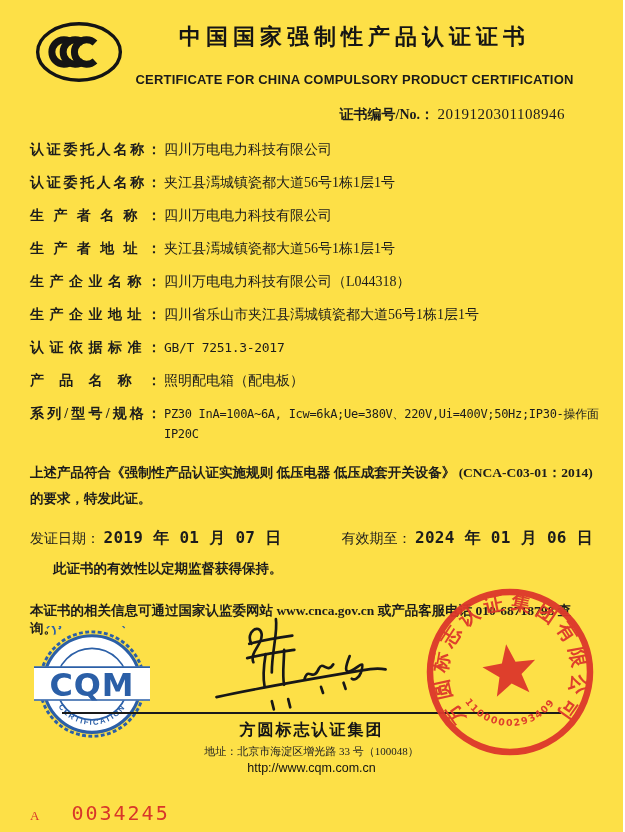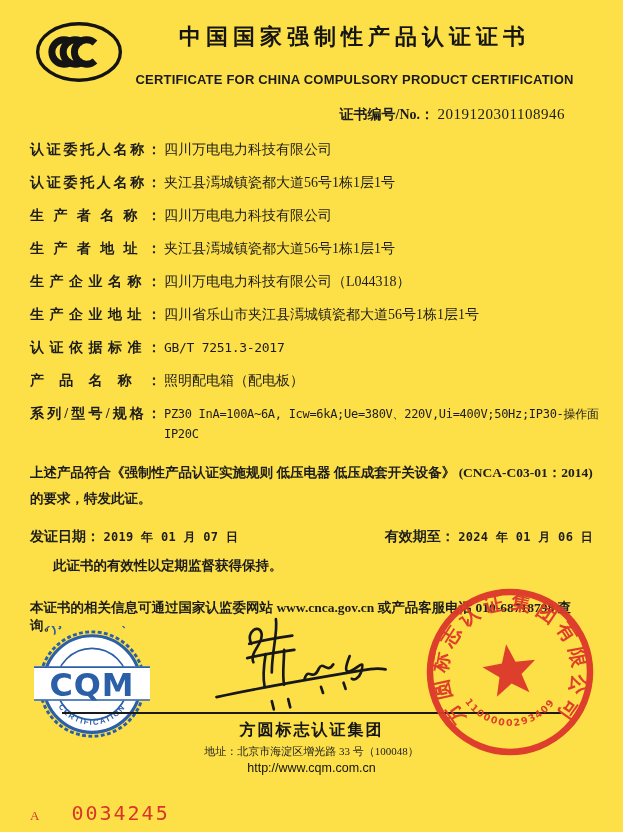--- a/index.html
+++ b/index.html
@@ -24,22 +24,22 @@
   .flabel { width:131px; flex:0 0 131px; font-size:14px; font-weight:bold;
             text-align:justify; text-align-last:justify; line-height:20px; }
   .fvalue { flex:1; font-size:14px; line-height:20px; padding-left:3px; }
   .mono { font-family:"DejaVu Sans Mono", monospace; font-size:12px; letter-spacing:-0.3px; }
   .nowrap { white-space:nowrap; }
   .v2 { }
 
   .compliance { margin-top:16px; font-size:13.5px; font-weight:600; line-height:26px; }
 
   .dates { display:flex; justify-content:space-between; margin-top:16px; font-size:14px; }
-  .dates .lab { font-weight:bold; }
-  .dates .val { font-family:"DejaVu Sans Mono", monospace; font-size:12px; font-weight:bold; letter-spacing:0.3px; }
+  .dates .lab { font-weight:normal; }
+  .dates .val { font-family:"DejaVu Sans Mono", monospace; font-size:16px; font-weight:bold; letter-spacing:0.3px; }
   .validity { margin-top:11px; font-size:13.5px; font-weight:600;padding-left:23px; }
   .infonote { margin-top:24px; font-size:13.5px; font-weight:600; }
 
   
   .stamp { position:absolute; }
   .cqm { left:34px; top:626px; }
   .sig { left:198px; top:606px; }
   .seal { left:423px; top:584px; z-index:3; opacity:0.95; }
 
   

